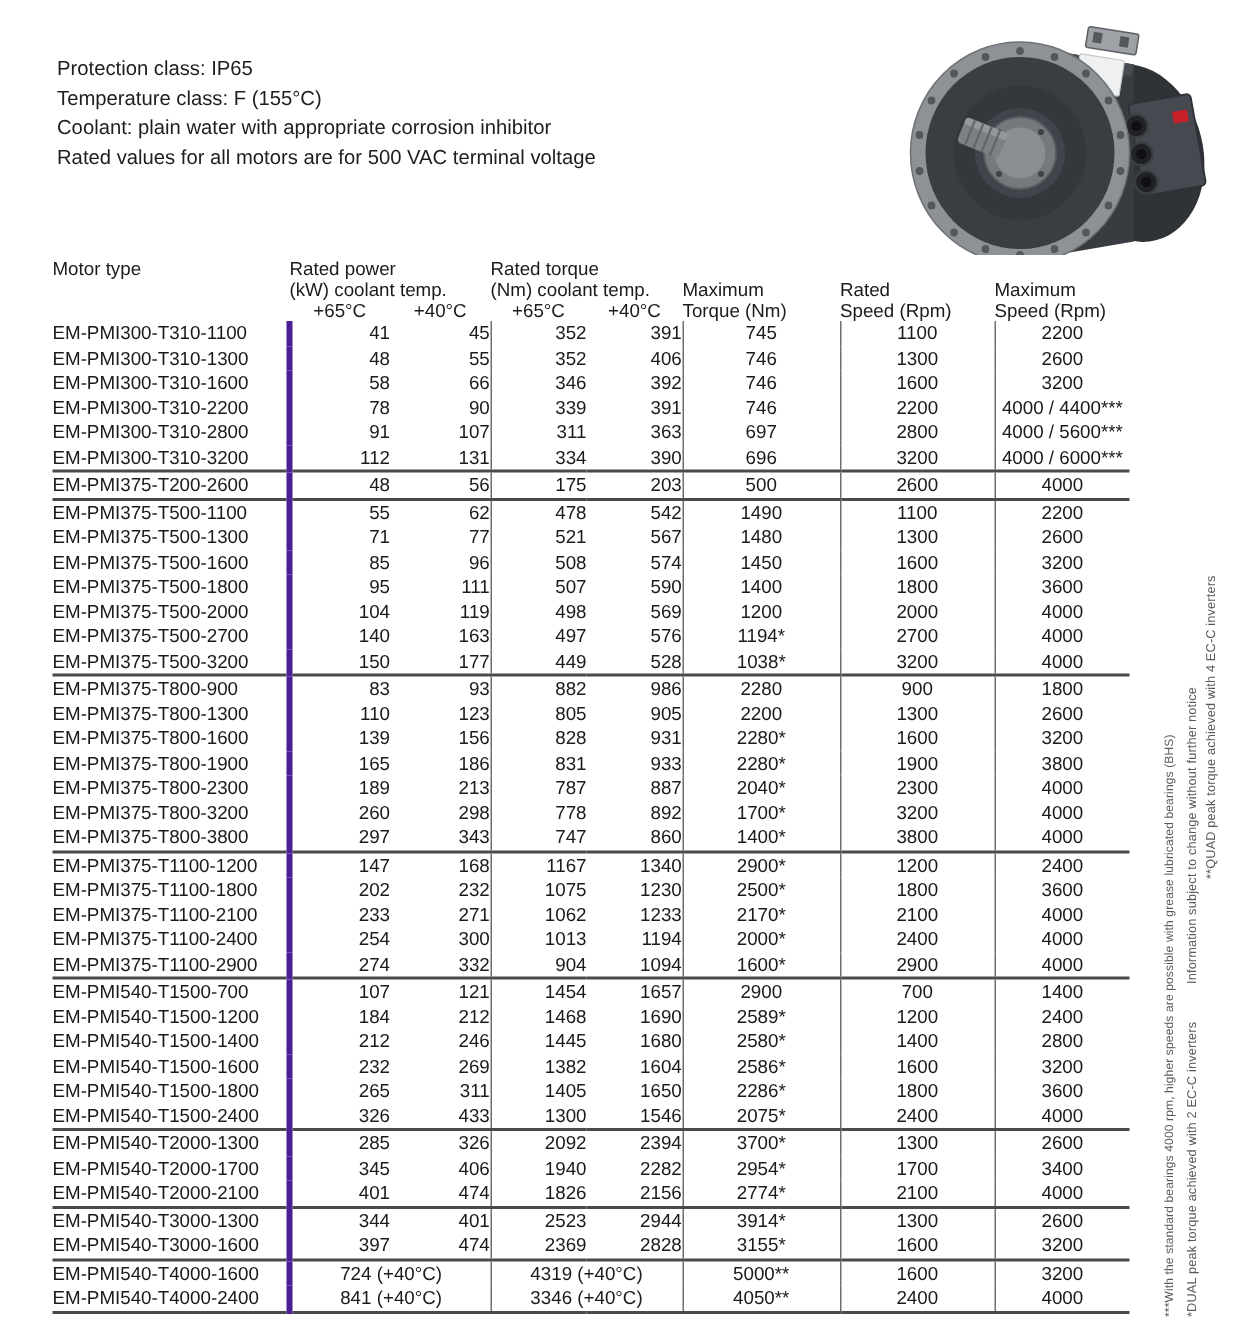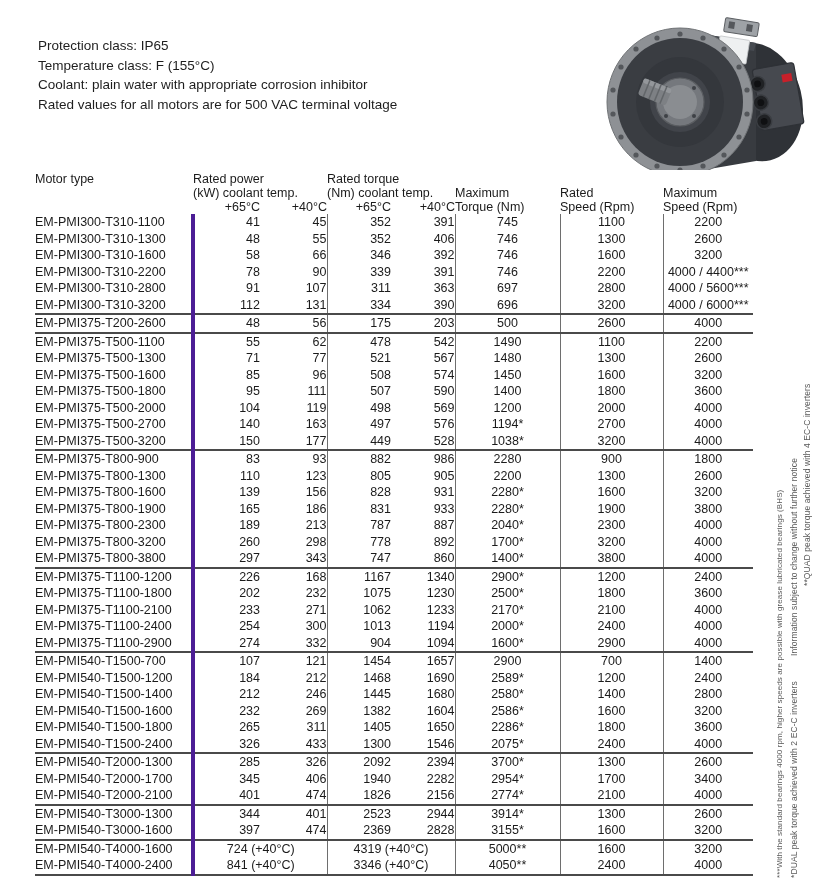--- a/index.html
+++ b/index.html
@@ -17,21 +17,21 @@
     border-collapse:collapse;table-layout:fixed;
     font-size:12.5px;color:#1b1b1b;
   }
   table.spec th{font-weight:normal;padding:0;line-height:14px;height:14px;white-space:nowrap;}
   table.spec td{padding:0;line-height:16.5px;height:16.5px;white-space:nowrap;overflow:visible;}
   .h-left{text-align:left;}
   .h-pad5{padding-left:5px;}
   .h-pad8{padding-left:8px;}
   .h-pad2{padding-left:2px;}
   .h-pad3{padding-left:3px;margin-left:28px;}
-  .h-right{text-align:right;padding-right:18px;}
+  .h-right{padding-right:18px;}
   td.c-model{text-align:left;}
   td.c-num{text-align:right;padding-right:18px;}
   td.c-mid{text-align:center;}
   td.c-span{text-align:center;margin-top:24px;}
   tbody td.v1{border-left:4px solid #4c1d95;}
   tbody td.v2{border-left:1px solid #6e6e6e;}
   tbody td.v3{border-left:1px solid #6e6e6e;}
   tbody td.v4{border-left:1px solid #6e6e6e;}
   tbody td.v5{border-left:1px solid #6e6e6e;}
   tbody tr.group-start td{border-top:2px solid #4a4a4a;}
@@ -372,21 +372,21 @@
         <td class="c-num v1">297</td>
         <td class="c-num">343</td>
         <td class="c-num v2">747</td>
         <td class="c-num">860</td>
         <td class="c-mid v3">1400*</td>
         <td class="c-mid v4">3800</td>
         <td class="c-mid v5">4000</td>
       </tr>
       <tr class="group-start">
         <td class="c-model">EM-PMI375-T1100-1200</td>
-        <td class="c-num v1">226</td>
+        <td class="c-num v1">147</td>
         <td class="c-num">168</td>
         <td class="c-num v2">1167</td>
         <td class="c-num">1340</td>
         <td class="c-mid v3">2900*</td>
         <td class="c-mid v4">1200</td>
         <td class="c-mid v5">2400</td>
       </tr>
       <tr>
         <td class="c-model">EM-PMI375-T1100-1800</td>
         <td class="c-num v1">202</td>

